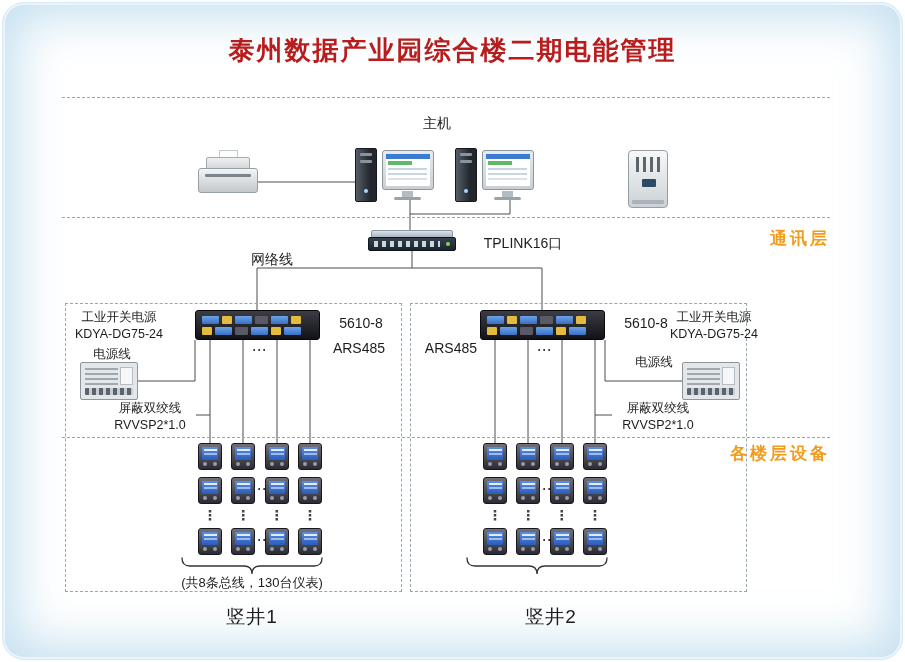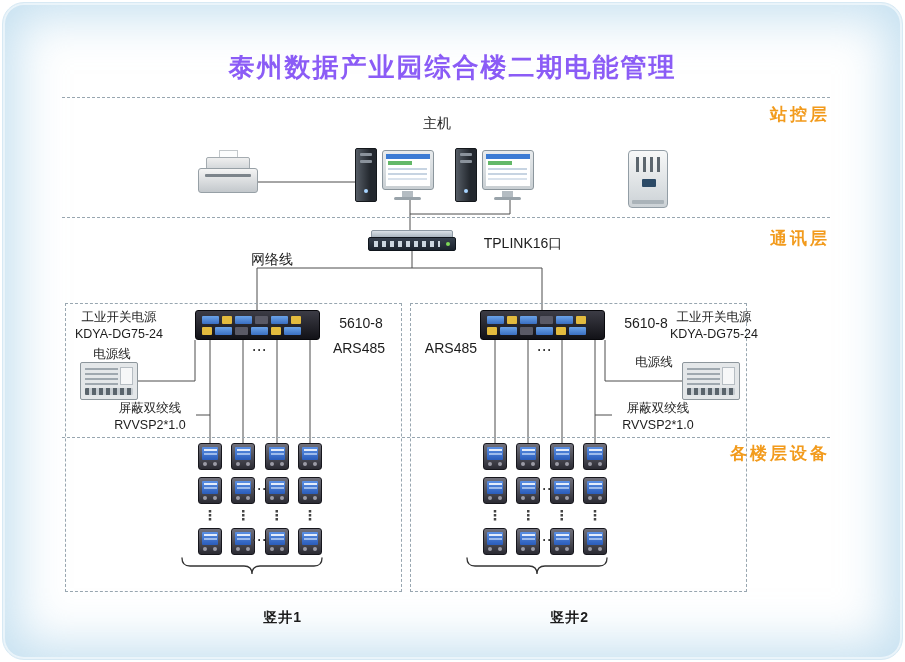--- a/index.html
+++ b/index.html
@@ -2,36 +2,36 @@
 <html><head>
 <meta charset="utf-8">
 <style>
   * { margin:0; padding:0; box-sizing:border-box; }
   html,body { background:#fff; }
   .canvas { position:relative; width:905px; height:662px; overflow:hidden;
             font-family:"Liberation Sans","DejaVu Sans",sans-serif; background:#fff; }
   .panel { position:absolute; inset:2px; border-radius:22px; background:#fff;
            border:1px solid #d7e9f4;
            box-shadow: inset 0 0 0 2px #eaf4fa, inset 0 0 48px 14px rgba(150,198,228,.55); z-index:0; }
-  .title { position:absolute; left:0; right:0; top:50px; text-align:center; font-size:26px;
-           font-weight:bold; letter-spacing:2px; color:#8b5cf6; z-index:3; }
+  .title { position:absolute; left:0; right:0; top:33px; text-align:center; font-size:26px;
+           font-weight:bold; letter-spacing:2px; color:#b91c1c; z-index:3; }
   .sep { position:absolute; left:62px; width:768px; border-top:1px dashed #98a6b0; z-index:1; }
   .layer-label { position:absolute; right:75px; width:180px; text-align:right; font-size:17px;
                  font-weight:bold; letter-spacing:3px; color:#F29B1D; z-index:3; }
   .wires { position:absolute; left:0; top:0; z-index:1; }
   .wires path { stroke:#4d4d4d; stroke-width:1; fill:none; }
   .wires path.brace { stroke:#333; stroke-width:1.3; stroke-linecap:round; }
   .dash-box { position:absolute; border:1px dashed #98a6b0; z-index:1; }
 
   .t { position:absolute; font-size:14px; line-height:18px; color:#1c1c1c; text-align:center;
        white-space:nowrap; z-index:3; }
   .t2 { font-size:12.5px; line-height:17px; }
   .tl { text-align:center; } .tr { text-align:right; }
   .summary { font-size:13px; }
-  .shaft-name { font-size:14px; font-weight:bold; letter-spacing:1px;text-align:right; }
+  .shaft-name { font-size:19px; font-weight:normal; letter-spacing:1px; }
   .hdots { position:absolute; width:28px; text-align:center; font-size:12px; font-weight:bold;
            letter-spacing:1px; color:#333; z-index:3; }
   .dots-row { position:absolute; width:124px; display:flex; justify-content:space-between; z-index:3; }
   .dots-row span { width:24px; text-align:center; font-size:14px; font-weight:bold; color:#444; line-height:20px; }
 
   .meter-row { position:absolute; width:124px; display:flex; justify-content:space-between; z-index:2; }
   .meter { position:relative; width:24px; height:27px; background:linear-gradient(#71717c,#2b2b33);
            border:1px solid #17171d; border-radius:3px; }
   .mscreen { position:absolute; left:3px; right:3px; top:3px; height:13px;
              background:linear-gradient(#5b90e4,#2a5cba); border-radius:1px; }
@@ -129,21 +129,20 @@
     <path class="brace" d="M182 558 Q182 566 190 566 L244 566 Q252 566 252 574 Q252 566 260 566 L314 566 Q322 566 322 558"></path>
     <path class="brace" d="M467 558 Q467 566 475 566 L529 566 Q537 566 537 574 Q537 566 545 566 L599 566 Q607 566 607 558"></path>
   </svg>
 
   <div class="title">泰州数据产业园综合楼二期电能管理</div>
 
   <div class="sep" style="top:97px"></div>
   <div class="sep" style="top:217px"></div>
   <div class="sep" style="top:437px"></div>
 
-  <div class="layer-label" style="top:103px">站控层</div>
   <div class="layer-label" style="top:442px">各楼层设备</div>
   <div class="layer-label" style="top:227px">通讯层</div>
 
   <div class="printer">
     <i class="paper"></i>
     <i class="ptop"></i>
     <i class="pbody"></i>
     <i class="pslot"></i>
   </div>
 
@@ -326,20 +325,21 @@
       </div>
       <div class="meter">
         <i class="mscreen"></i>
         <i class="mbtns">
           <i></i>
           <i></i>
         </i>
       </div>
     </div>
   <div class="hdots" style="left:246px;top:533px">···</div>
+  <div class="t summary" style="left:147px;top:574px;width:210px">(共8条总线，130台仪表)</div>
   <div class="t shaft-name" style="left:202px;top:608px;width:100px">竖井1</div>
 
   <div class="dash-box" style="left:410px;top:303px;width:337px;height:289px"></div>
   <div class="t t2" style="left:655px;top:309px;width:118px">
     <div>工业开关电源</div>
     <div>KDYA-DG75-24</div>
   </div>
   <div class="rack" style="left:480px;top:310px">
     <div class="rrow">
         <i class="chip b"></i>
@@ -463,14 +463,14 @@
       </div>
       <div class="meter">
         <i class="mscreen"></i>
         <i class="mbtns">
           <i></i>
           <i></i>
         </i>
       </div>
     </div>
   <div class="hdots" style="left:531px;top:533px">···</div>
-  <div class="t shaft-name" style="left:489px;top:608px;width:100px">竖井2</div>
+  <div class="t shaft-name" style="left:501px;top:608px;width:100px">竖井2</div>
 </div>
 
 </body></html>

